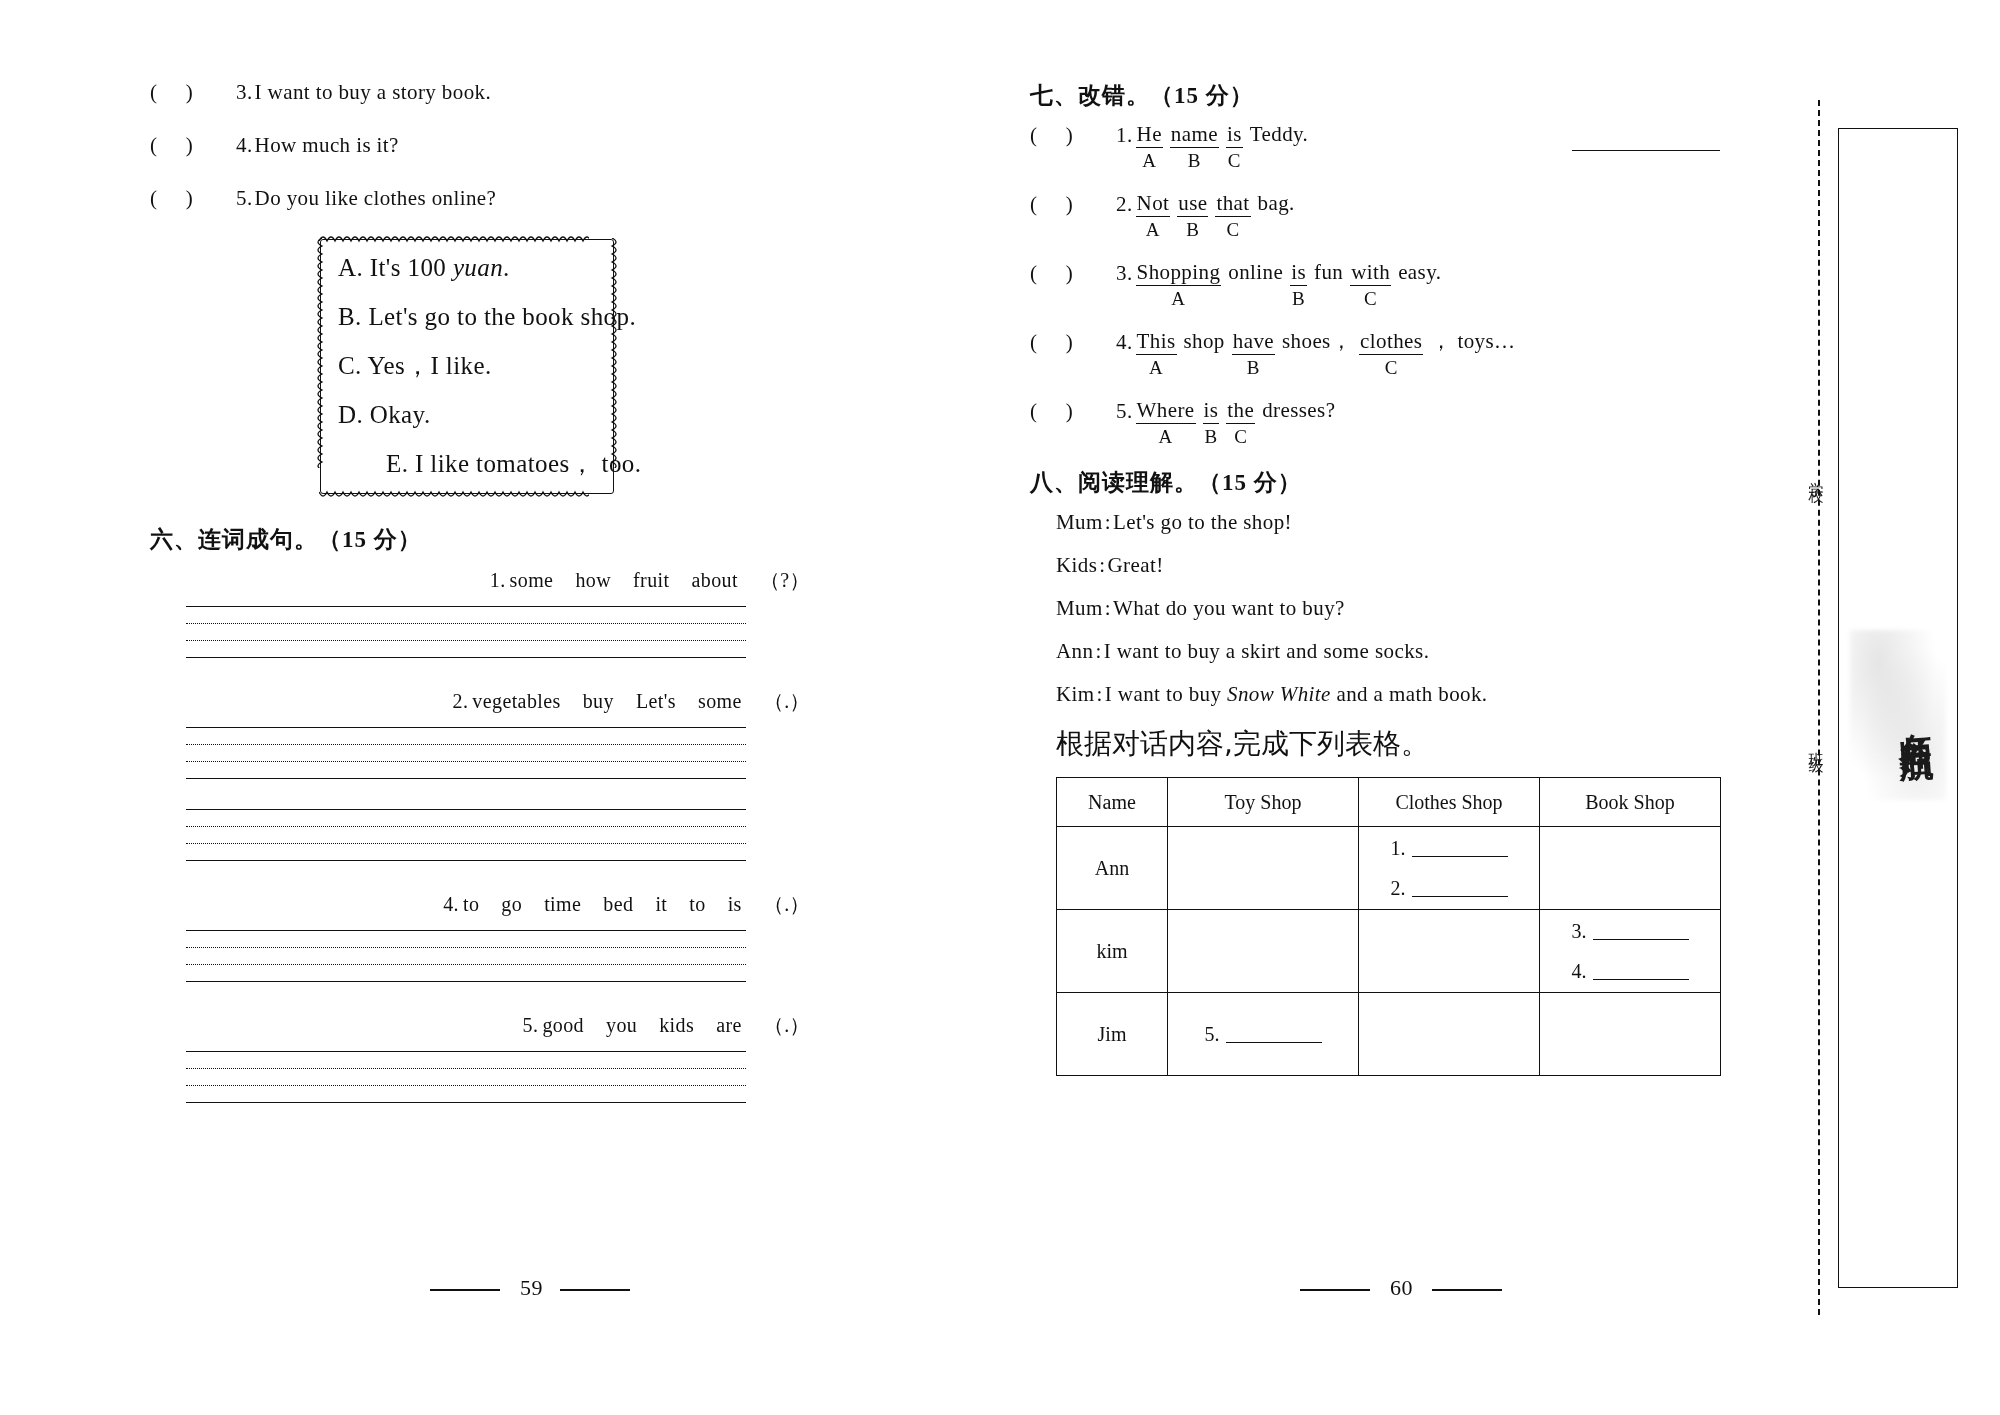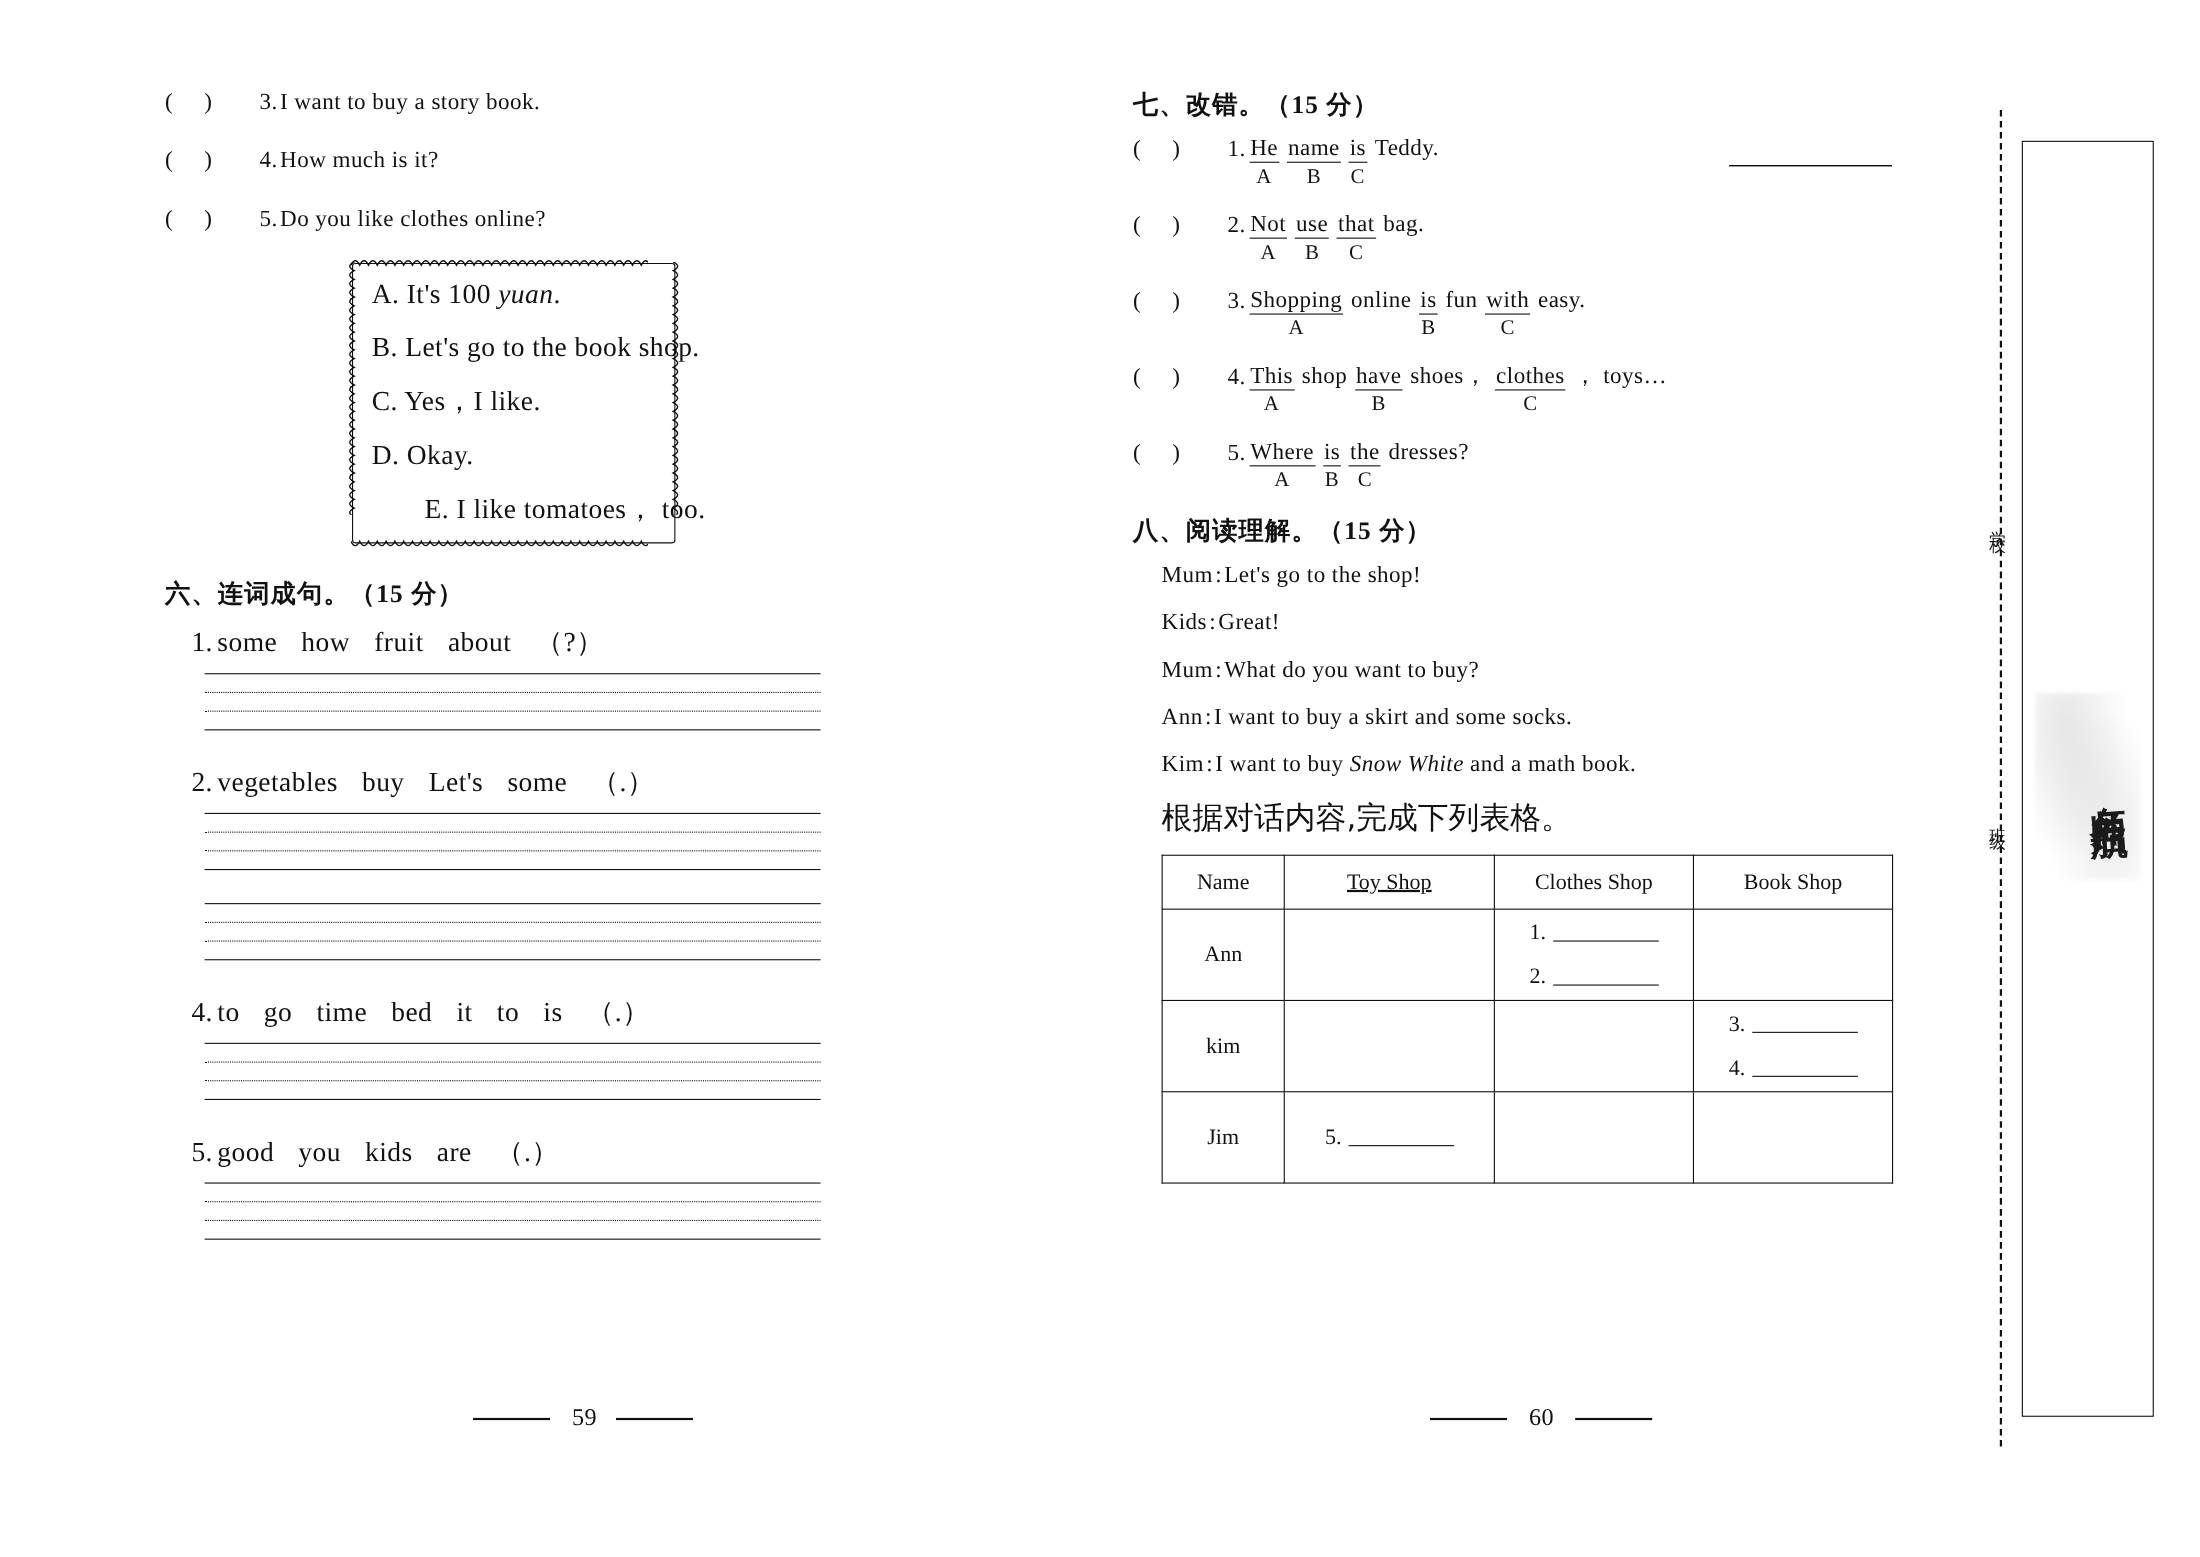--- a/index.html
+++ b/index.html
@@ -43,21 +43,21 @@
   .optbox .sc-top{left:-1px;right:-1px;top:-7px;height:12px;}
   .optbox .sc-bot{left:-1px;right:-1px;bottom:-7px;height:12px;}
   .optbox .sc-left{top:-1px;bottom:-1px;left:-7px;width:12px;}
   .optbox .sc-right{top:-1px;bottom:-1px;right:-7px;width:12px;}
   .optbox .opt{font-size:25px;line-height:1;margin:0 0 24px 0;white-space:nowrap;}
   .optbox .opt:last-child{margin-bottom:4px;margin-left:48px;}
   .it{font-style:italic;}
 
   
   .sb-item{margin:0 0 10px 0;}
-  .sb-words{font-size:25px;margin:0 0 12px 24px;white-space:nowrap;}
+  .sb-words{font-size:20px;margin:0 0 12px 24px;white-space:nowrap;text-align:right;}
   .sb-words .w{margin-right:22px;}
   .sb-words .num{margin-right:4px;}
   .sb-words .punc{margin-right:0;}
 
   
   .guide{position:relative;height:52px;margin:0 0 30px 36px;width:560px;}
   .guide .l{position:absolute;left:0;right:0;}
   .guide .solid{border-top:1.4px solid #111;}
   .guide .dotted{border-top:1.5px dotted #111;}
   .guide .l1{top:0;}
@@ -435,21 +435,21 @@
       <div class="dlg en">
         <span>Kim</span><span class="colon">:</span><span>I want to buy </span><span class="it">Snow White</span><span> and a math book.</span>
       </div>
 
       <div class="zh-note">根据对话内容,完成下列表格。</div>
 
       <table class="rt">
         <thead>
           <tr>
             <th style="width:110px;">Name</th>
-            <th style="width:190px;text-decoration:underline;">Toy Shop</th>
+            <th style="width:190px;">Toy Shop</th>
             <th style="width:180px;">Clothes Shop</th>
             <th style="width:180px;">Book Shop</th>
           </tr>
         </thead>
         <tbody>
           <tr>
             <td class="namecell">Ann</td>
             <td></td>
             <td class="cellfill">
               <div><span class="n">1.</span><span class="blankline"></span></div>

